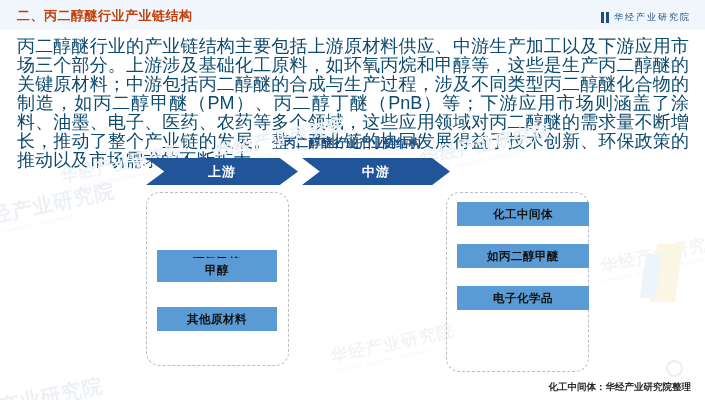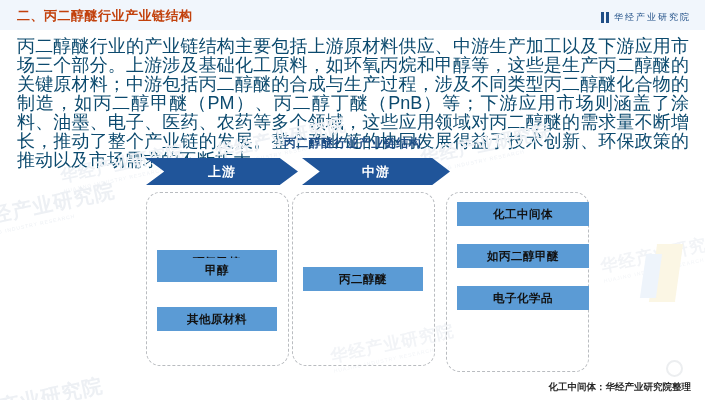--- a/index.html
+++ b/index.html
@@ -146,23 +146,20 @@
 
   <div class="arrow a1">上游</div>
   <div class="arrow a2">中游</div>
 
   <div class="col c1">
     <div class="node n0">环氧乙烷</div>
     <div class="node n1">甲醇</div>
     <div class="node n2">其他原材料</div>
   </div>
 
-  <div class="col c2">
-    <div class="node n0">丙二醇醚</div>
-  </div>
 
   <div class="col c3">
     <div class="node n0">化工中间体</div>
     <div class="node n1">如丙二醇甲醚</div>
     <div class="node n2">电子化学品</div>
   </div>
 </div>
 
 <div class="weibo-wm"><span class="eye"></span></div>
 <div class="footer">化工中间体：华经产业研究院整理</div>

